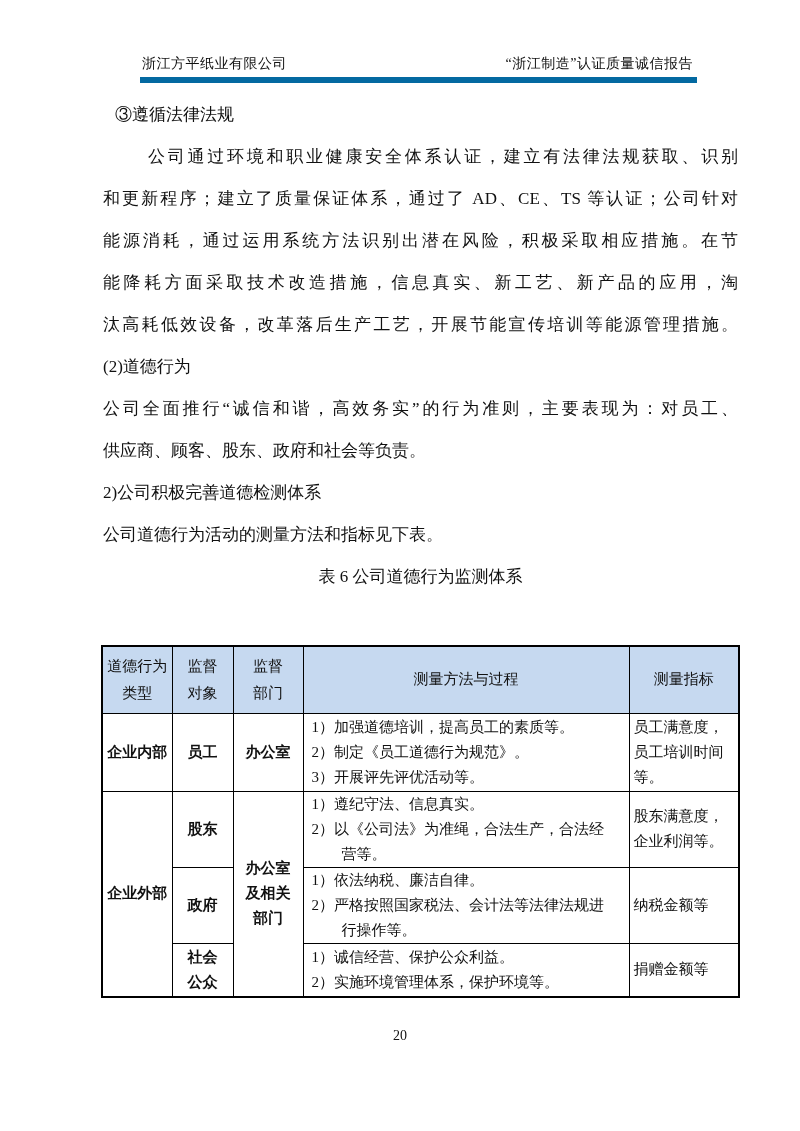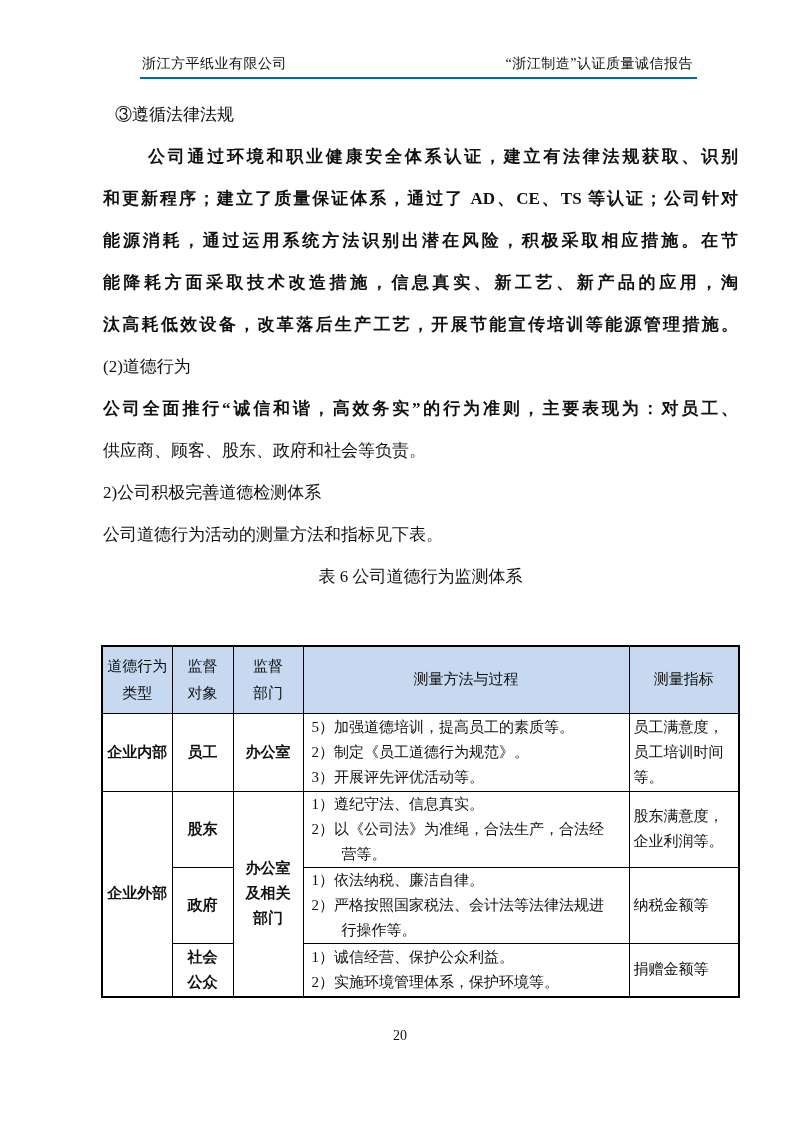--- a/index.html
+++ b/index.html
@@ -12,21 +12,21 @@
     color: #111111;
     overflow: hidden;
   }
   
   .page-header {
     position: absolute;
     left: 140px;
     top: 48px;
     width: 557px;
     height: 29px;
-    border-bottom: 2px solid #0369a1;
+    border-bottom: 6px solid #0369a1;
     font-size: 14px;
     letter-spacing: 0.5px;
   }
   .page-header .hl { position: absolute; left: 2px;  bottom: 4px; white-space: nowrap; }
   .page-header .hr { position: absolute; right: 4px; bottom: 4px; white-space: nowrap; }
 
   
   .body-text {
     position: absolute;
     left: 103px;
@@ -34,21 +34,21 @@
     width: 635px;
     font-size: 17px;
   }
   .line {
     height: 42px;
     line-height: 42px;
     overflow: hidden;
     white-space: normal;
     text-align: left;
   }
-  .line.j { text-align: justify; text-align-last: justify; font-weight: bold; }
+  .line.j { text-align: justify; text-align-last: justify; }
   .line.i1 { text-indent: 12px; }
   .line.i2 { text-indent: 45px; }
   .caption {
     height: 42px;
     line-height: 42px;
     text-align: center;
     overflow: hidden;
   }
 
   
@@ -155,21 +155,21 @@
 部门</th>
         <th>测量方法与过程</th>
         <th>测量指标</th>
       </tr>
 
       <tr class="r1">
         <td class="c-center">企业内部</td>
         <td class="c-center">员工</td>
         <td class="c-center">办公室</td>
         <td class="c-methods">
-          <div class="m-item">5）加强道德培训，提高员工的素质等。</div>
+          <div class="m-item">1）加强道德培训，提高员工的素质等。</div>
           <div class="m-item">2）制定《员工道德行为规范》。</div>
           <div class="m-item">3）开展评先评优活动等。</div>
         </td>
         <td class="c-indicator">员工满意度，
 员工培训时间
 等。</td>
       </tr>
 
       <tr class="r2">
         <td class="c-center" rowspan="3">企业外部</td>

